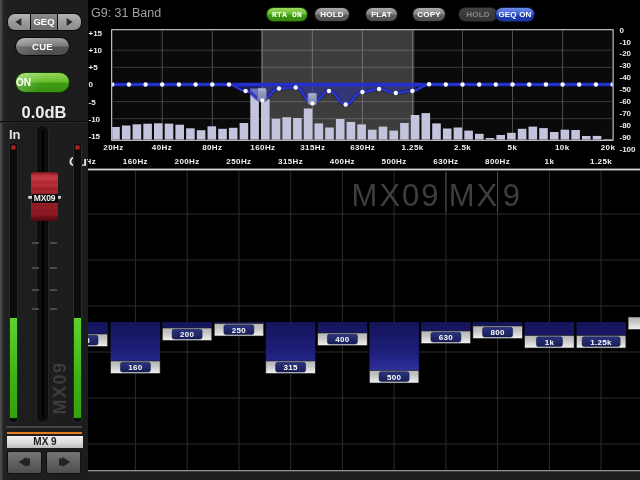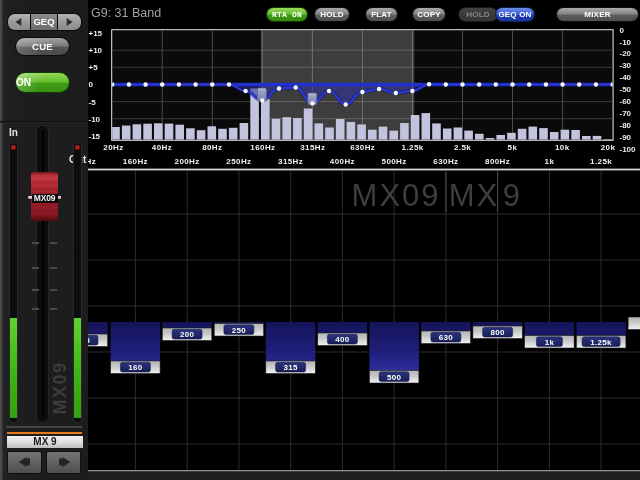--- a/index.html
+++ b/index.html
@@ -17,21 +17,21 @@
 .triL{transform:translate(-60%,-50%);border-top:4.5px solid transparent;border-bottom:4.5px solid transparent;border-right:6.5px solid #2e2e2e;}
 .triR{transform:translate(-40%,-50%);border-top:4.5px solid transparent;border-bottom:4.5px solid transparent;border-left:6.5px solid #2e2e2e;}
 #cue{position:absolute;left:15px;top:37px;width:55px;height:19px;border-radius:10px;border:1px solid #0a0a0a;box-sizing:border-box;
 background:linear-gradient(115deg,rgba(255,255,255,.22),rgba(255,255,255,0) 55%),linear-gradient(180deg,#a2a2a2,#7a7a7a 46%,#555 54%,#4b4b4b);
 color:#fff;font-size:9.5px;font-weight:bold;text-align:center;line-height:17px;letter-spacing:.3px;}
 #onb{position:absolute;left:15px;top:72px;width:55px;height:21px;border-radius:11px;border:1px solid #123a00;box-sizing:border-box;
 background:linear-gradient(115deg,rgba(255,255,255,.28),rgba(255,255,255,0) 50%),linear-gradient(180deg,#94d857,#64bc2d 46%,#3f9d14 54%,#389010);
 color:#fff;font-size:10px;font-weight:bold;text-align:left;line-height:19px;}
 #db{position:absolute;left:0;top:103px;width:88px;text-align:center;font-size:16.5px;font-weight:600;color:#ededed;}
 #divider{position:absolute;left:0;top:121px;width:88px;height:2px;background:linear-gradient(180deg,#050505,#2f2f2f);}
-.inout{position:absolute;top:127px;font-size:10px;font-weight:bold;color:#e2e2e2;}
+.inout{position:absolute;top:127px;font-size:13px;font-weight:bold;color:#e2e2e2;}
 #inL{left:9px;} #outL{left:69px;margin-top:27px;}
 .mtrack{position:absolute;top:142px;width:9px;height:281px;background:#0c0c0c;border-radius:4px;border:1px solid #2a2a2a;box-sizing:border-box;}
 #mtI{left:9px;} #mtO{left:73px;}
 .led{position:absolute;top:145px;width:5px;height:5px;border-radius:50%;background:radial-gradient(circle at 40% 35%,#c42424,#700c0c);}
 #ledI{left:11px;} #ledO{left:75px;}
 .mgreen{position:absolute;top:318px;width:7px;height:100px;background:linear-gradient(180deg,#5ed232,#3cb214 60%,#33a10f);}
 #mgI{left:10px;} #mgO{left:74px;}
 #ftrack{position:absolute;left:36px;top:125px;width:13px;height:298px;background:#0d0d0d;border-radius:6px;border:1px solid #262626;box-sizing:border-box;}
 #fslot{position:absolute;left:42px;top:130px;width:2px;height:288px;background:#000;}
 .tick{position:absolute;width:7px;height:2px;background:#4a4a4a;}
@@ -77,20 +77,21 @@
         <i class="tri triL"></i>
       </div>
     <div class="seg segM">
         <span>GEQ</span>
       </div>
     <div class="seg segR">
         <i class="tri triR"></i>
       </div>
     <div id="cue">CUE</div>
     <div id="onb">ON</div>
+    <div id="db">0.0dB</div>
     <div id="divider"></div>
     <div class="inout" id="inL">In</div>
     <div class="inout" id="outL">Out</div>
     <div class="mtrack" id="mtI"></div>
     <div class="mtrack" id="mtO"></div>
     <div class="led" id="ledI"></div>
     <div class="led" id="ledO"></div>
     <div id="ftrack"></div>
     <div id="fslot"></div>
     <div class="tick" style="left:32px;top:242px"></div>
@@ -121,21 +122,20 @@
         <i class="arrS arrSR"></i>
       </div>
   </div>
   <div id="title">G9: 31 Band</div>
   <div class="tb" id="bRTA">RTA ON</div>
   <div class="tb" id="bHOLD">HOLD</div>
   <div class="tb" id="bFLAT">FLAT</div>
   <div class="tb" id="bCOPY">COPY</div>
   <div class="tb" id="bPASTE">HOLD</div>
   <div class="tb" id="bGEQ">GEQ ON</div>
-  <div class="tb" id="bMIX">MIXER</div>
   <svg id="mainsvg" width="552" height="480" viewBox="0 0 552 480">
 <defs>
 <linearGradient id="gslot" gradientUnits="userSpaceOnUse" x1="0" y1="322" x2="0" y2="378">
  <stop offset="0" stop-color="#14145a"></stop>
           <stop offset="0.55" stop-color="#1f1f7c"></stop>
           <stop offset="1" stop-color="#3636ac"></stop>
 </linearGradient>
 <linearGradient id="gbox" x1="0" y1="0" x2="0" y2="1">
  <stop offset="0" stop-color="#b4b4b4"></stop>
           <stop offset="0.45" stop-color="#c9c9c9"></stop>

